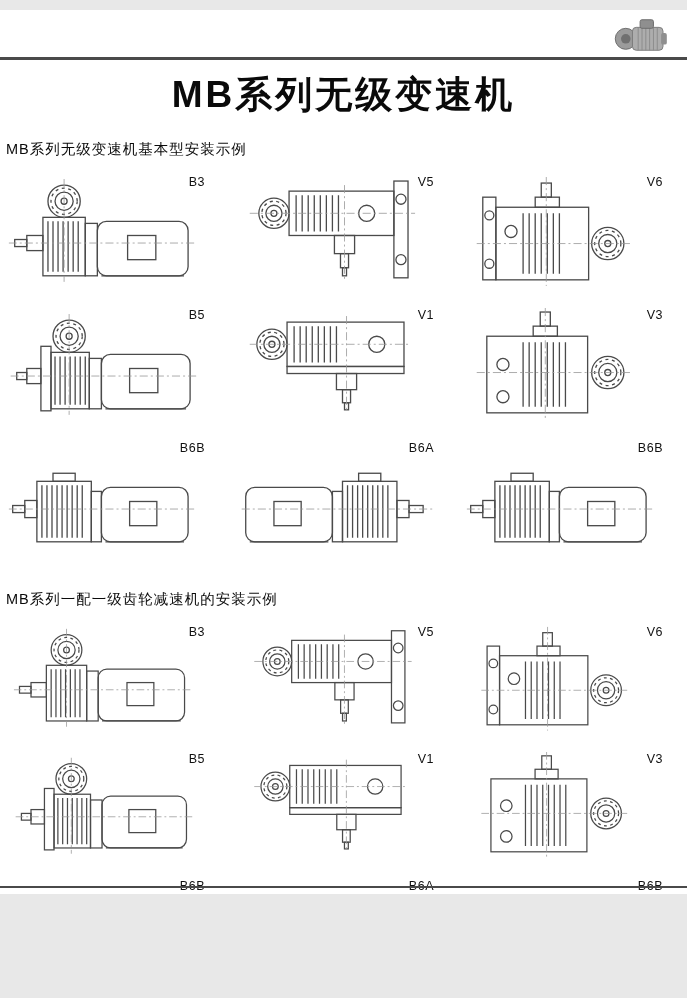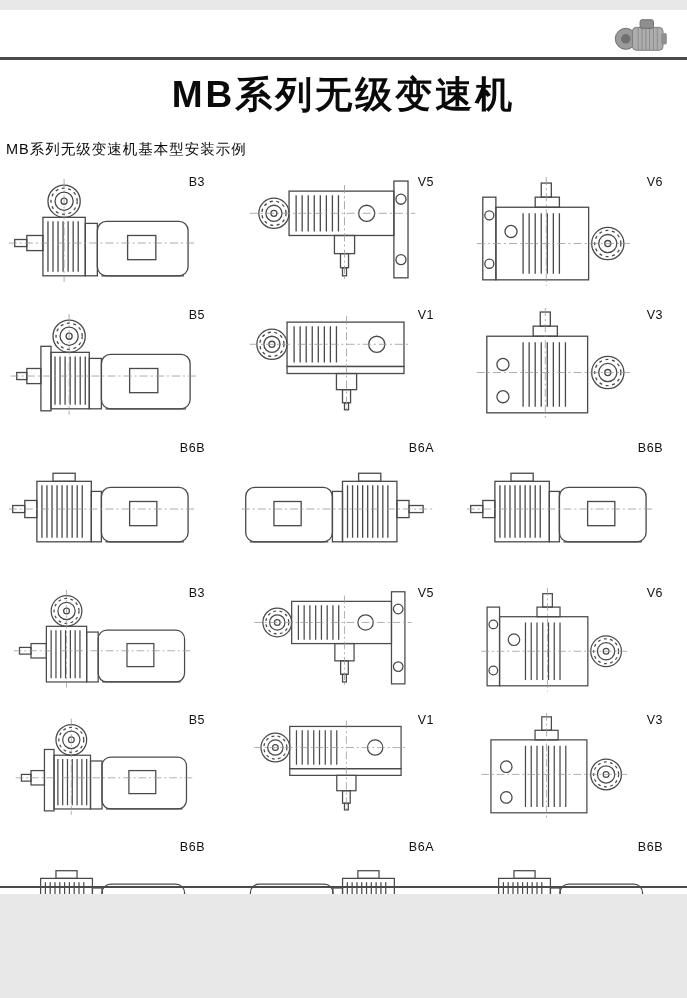--- a/index.html
+++ b/index.html
@@ -277,20 +277,21 @@
         <svg class="drawing" viewBox="0 0 210 124">
             <use href="#sym-b6b"></use>
           </svg>
         <figcaption class="cell-label">B6B</figcaption>
       </figure>
 
     </div>
   </section>
 
   <section>
+    <h2 class="section-heading">MB系列一配一级齿轮减速机的安装示例</h2>
     <div class="grid grid-2">
 
       <figure class="cell">
         <svg class="drawing" viewBox="0 0 210 124">
             <use href="#sym-b3"></use>
           </svg>
         <figcaption class="cell-label">B3</figcaption>
       </figure>
       <figure class="cell">
         <svg class="drawing" viewBox="0 0 210 124">

